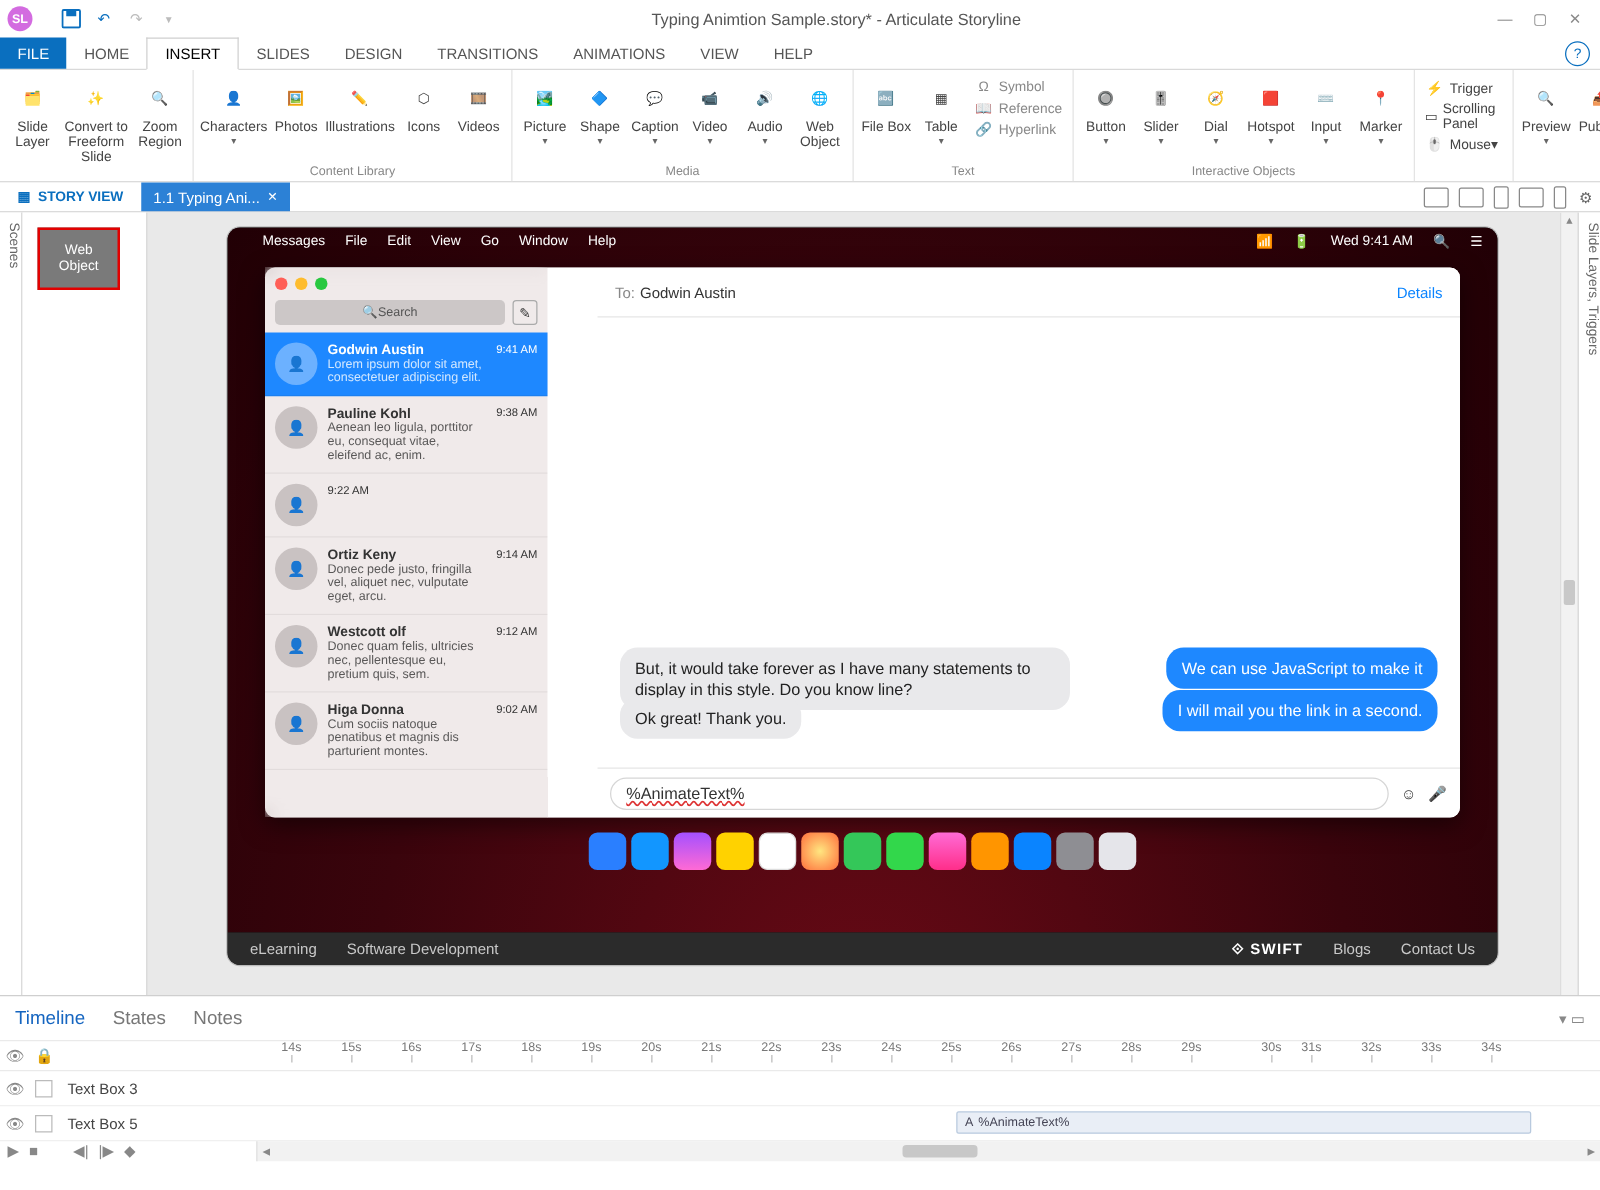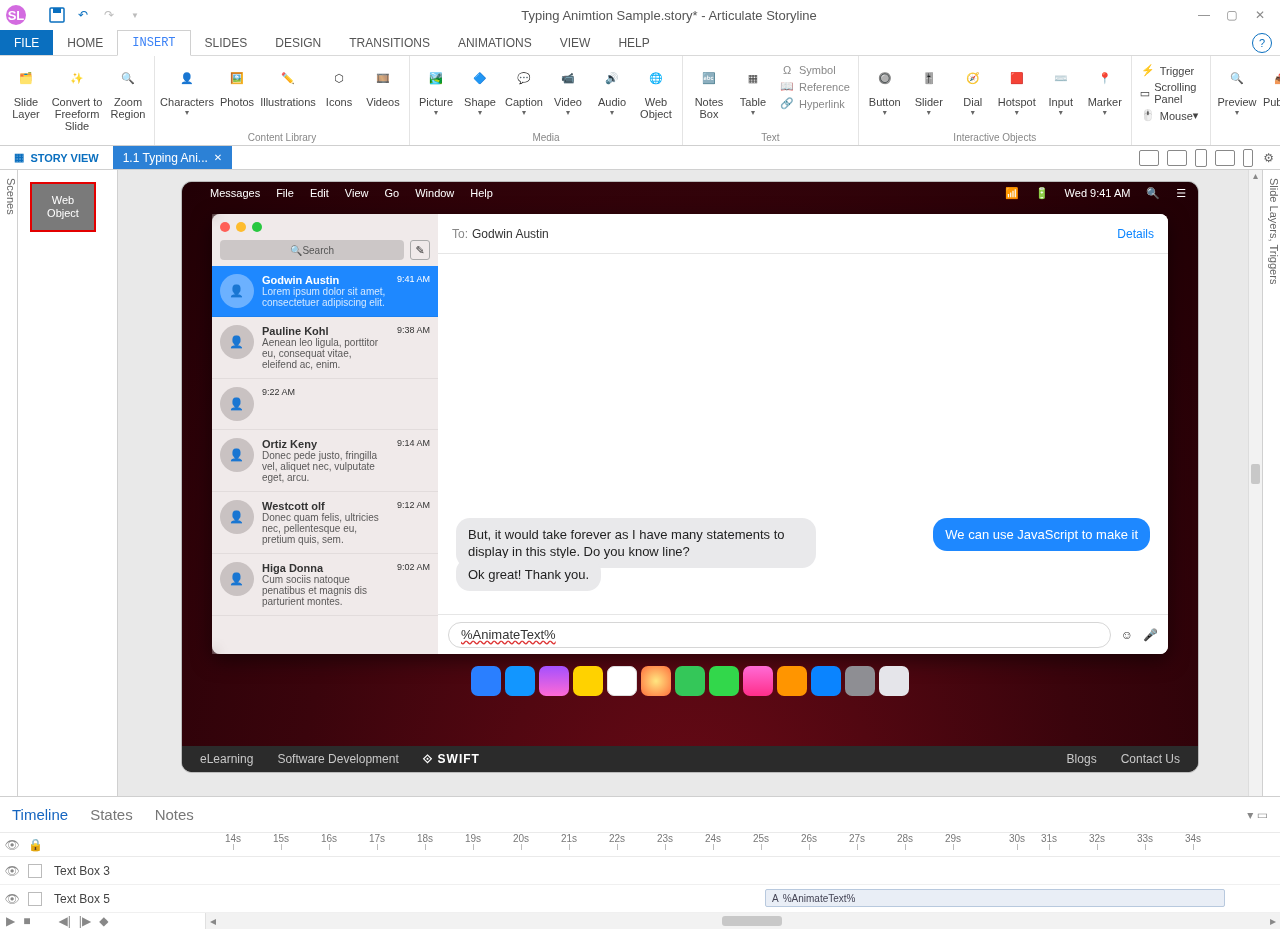--- a/index.html
+++ b/index.html
@@ -1,30 +1,30 @@
 <!DOCTYPE html>
 <html><head>
 <meta charset="utf-8">
 <style>
 * { margin: 0; padding: 0; box-sizing: border-box; font-family: "Segoe UI", Arial, sans-serif; }
 body { background: #fff; width: 1280px; height: 952px; overflow: hidden; position: relative; font-size: 12px; color: #333; }
 
 
 .titlebar { height: 30px; display: flex; align-items: center; padding: 0 6px; background: #fff; }
-.titlebar .badge { width: 20px; height: 20px; border-radius: 50%; background: #d36be0; color: #fff; font-size: 13px; display: flex; align-items: center; justify-content: center; font-weight: bold; margin-right: 18px; }
+.titlebar .badge { width: 20px; height: 20px; border-radius: 50%; background: #d36be0; color: #fff; font-size: 10px; display: flex; align-items: center; justify-content: center; font-weight: bold; margin-right: 18px; }
 .qat-icon { width: 22px; height: 22px; display: flex; align-items: center; justify-content: center; color: #0a6fbf; margin: 0 2px; }
 .qat-icon.disabled { color: #bcbcbc; }
 .titlebar-title { flex: 1; text-align: center; color: #555; font-size: 13px; }
 .wbtn { width: 28px; text-align: center; color: #8a8a8a; font-size: 12px; }
 
 
 .menubar { height: 26px; display: flex; align-items: stretch; border-bottom: 1px solid #d9d9d9; padding-left: 0; }
 .menu-file { background: #0a6fbf; color: #fff; padding: 0 14px; display: flex; align-items: center; font-size: 12px; }
 .menu-tab { padding: 0 14px; display: flex; align-items: center; color: #555; font-size: 12px; }
-.menu-tab.active { color: #3b82f6; border: 1px solid #d0d0d0; border-bottom: 1px solid #fff; margin-bottom: -1px; background: #fff; font-family: Liberation Mono, monospace; }
+.menu-tab.active { color: #000000; border: 1px solid #d0d0d0; border-bottom: 1px solid #fff; margin-bottom: -1px; background: #fff; }
 .help-q { margin-left: auto; width: 20px; height: 20px; border: 1px solid #0a6fbf; border-radius: 50%; color: #0a6fbf; display: flex; align-items: center; justify-content: center; margin-right: 8px; align-self: center; font-size: 11px; }
 
 
 .ribbon { height: 90px; display: flex; border-bottom: 1px solid #cfcfcf; background: #fff; }
 .rgroup { display: flex; flex-direction: column; align-items: center; border-right: 1px solid #e4e4e4; padding: 4px 4px 0; }
 .rrow { display: flex; align-items: flex-start; }
 .rbtn { display: flex; flex-direction: column; align-items: center; width: 48px; padding: 2px 0; color: #444; font-size: 11px; text-align: center; }
 .rbtn.narrow { width: 44px; }
 .rbtn .ic { width: 32px; height: 32px; display: flex; align-items: center; justify-content: center; margin-bottom: 2px; }
 .rbtn .lbl { line-height: 12px; }
@@ -66,34 +66,34 @@
 .searchpill { flex: 1; background: rgba(0,0,0,.15); border-radius: 4px; height: 20px; font-size: 10px; color: #555; display: flex; align-items: center; justify-content: center; }
 .compose { width: 20px; height: 20px; border: 1px solid #aaa; border-radius: 3px; display: flex; align-items: center; justify-content: center; font-size: 11px; }
 .conv { display: flex; padding: 8px; gap: 8px; border-bottom: 1px solid rgba(0,0,0,.06); }
 .conv.active { background: #1e88ff; color: #fff; }
 .conv .avatar { width: 34px; height: 34px; border-radius: 50%; background: #c9c2c2; display:flex;align-items:center;justify-content:center;color:#fff; }
 .conv.active .avatar { background: rgba(255,255,255,.35); }
 .conv .meta { flex: 1; font-size: 10px; }
 .conv .meta .name { font-weight: 600; font-size: 11px; }
 .conv .meta .prev { opacity: .8; }
 .conv .time { font-size: 9px; }
-.mac-main { flex: 1; display: flex; flex-direction: column; background: #fff; }
+.mac-main { flex: 1; display: flex; flex-direction: column; background: #fff; padding-left: 40px; }
 .mac-to { height: 40px; border-bottom: 1px solid #e6e6e6; display: flex; align-items: center; padding: 0 14px; font-size: 12px; }
 .mac-to .to-l { color: #888; margin-right: 4px; }
 .mac-to .details { margin-left: auto; color: #0a84ff; }
 .mac-thread { flex: 1; padding: 16px 18px 6px; display: flex; flex-direction: column; justify-content: flex-end; gap: 8px; position: relative; }
 .bubble { max-width: 360px; padding: 8px 12px; border-radius: 14px; font-size: 13px; line-height: 17px; }
 .bubble.grey { background: #e9e9eb; color: #222; align-self: flex-start; }
 .bubble.blue { background: #1e88ff; color: #fff; align-self: flex-end; }
 .mac-input { height: 40px; border-top: 1px solid #e6e6e6; display: flex; align-items: center; padding: 0 10px; gap: 10px; }
 .mac-input .field { flex: 1; height: 26px; border: 1px solid #d6d6d6; border-radius: 14px; padding: 0 12px; font-size: 13px; color: #333; display: flex; align-items: center; }
 .dock { height: 46px; display: flex; align-items: center; justify-content: center; gap: 4px; margin-top: 4px; }
 .dock-app { width: 30px; height: 30px; border-radius: 7px; }
 .slide-footer { height: 26px; background: #2b2b2b; color: #c8c8c8; display: flex; align-items: center; padding: 0 18px; font-size: 12px; gap: 24px; }
-.slide-footer .brand { flex: 1; text-align: left; color: #fff; font-weight: 600; letter-spacing: 1px; }
+.slide-footer .brand { flex: 1; text-align: right; color: #fff; font-weight: 600; letter-spacing: 1px; }
 
 
 .bottom { border-top: 1px solid #cfcfcf; background: #fff; }
 .btabs { height: 36px; display: flex; align-items: center; padding: 0 12px; gap: 22px; font-size: 15px; border-bottom: 1px solid #eaeaea; }
 .btab { color: #777; }
 .btab.active { color: #1565c0; }
 .btabs .collapse { margin-left: auto; color: #888; font-size: 12px; }
 .ruler { height: 24px; display: flex; border-bottom: 1px solid #eaeaea; }
 .ruler-left { width: 205px; display: flex; align-items: center; }
 .ruler-ticks { flex: 1; position: relative; overflow: hidden; }
@@ -221,21 +221,21 @@
           <div class="ic">🌐</div>
           <div class="lbl">Web Object</div>
         </div>
     </div>
     <div class="rgroup-label">Media</div>
   </div>
   <div class="rgroup">
     <div class="rrow">
       <div class="rbtn narrow">
           <div class="ic">🔤</div>
-          <div class="lbl">Notes Box</div>
+          <div class="lbl">File Box</div>
         </div>
       <div class="rbtn narrow">
           <div class="ic">▦</div>
           <div class="lbl">Table</div>
           <div class="drop">▾</div>
         </div>
       <div style="display:flex;flex-direction:column;padding-top:2px">
         <div class="rsmall">
             <span class="ic">Ω</span>
             <span>Symbol</span>
@@ -422,20 +422,21 @@
             <div class="mac-to">
               <span class="to-l">To:</span>
               <span style="font-weight:500">Godwin Austin</span>
               <span class="details">Details</span>
             </div>
             <div class="mac-thread">
               <div style="position:relative;height:90px">
                 <div class="bubble blue" style="position:absolute;right:0;top:0">We can use JavaScript to make it</div>
                 <div class="bubble grey" style="position:absolute;left:0;top:0;max-width:360px">But, it would take forever as I have many statements to display in this style. Do you know               line?</div>
                 <div class="bubble grey" style="position:absolute;left:0;top:40px">Ok great! Thank you.</div>
+                <div class="bubble blue" style="position:absolute;right:0;top:34px">I will mail you the link in a second.</div>
               </div>
             </div>
             <div class="mac-input">
               <div class="field">
                   <span style="text-decoration: underline wavy #d33">%AnimateText%</span>
                 </div>
               <span>☺</span>
               <span>🎤</span>
             </div>
           </div>

